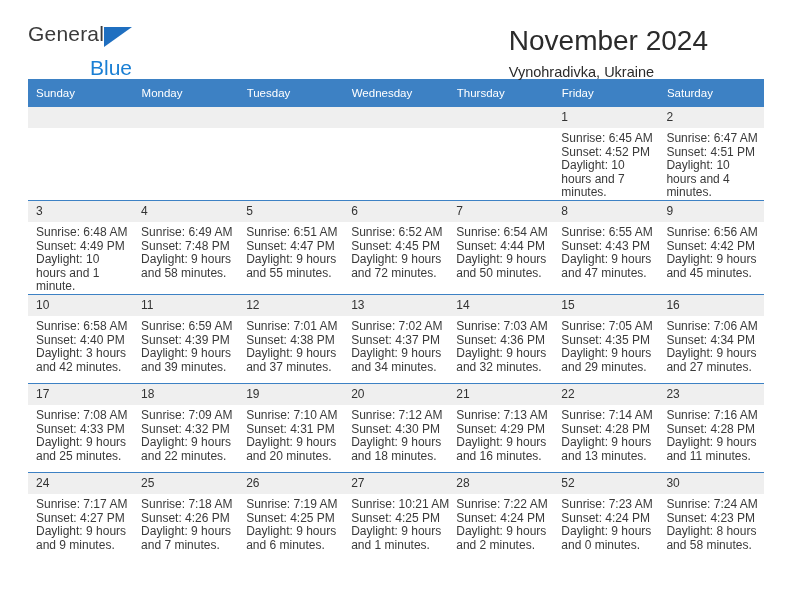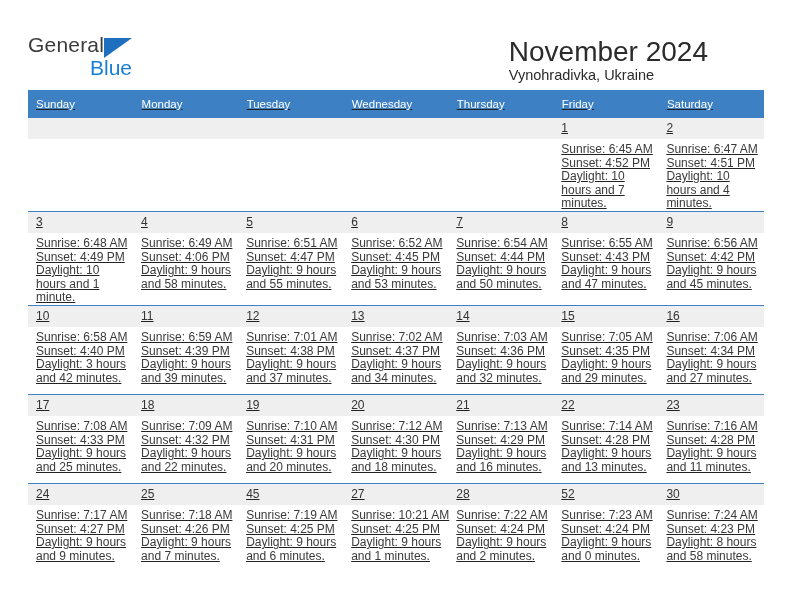--- a/index.html
+++ b/index.html
@@ -12,21 +12,21 @@
     height: 612px;
     font-family: "Liberation Sans", sans-serif;
     color: #222222;
     overflow: hidden;
   }
   .page {
     position: relative;
     width: 736px;
     height: 612px;
     box-sizing: border-box;
-    padding: 12px 28px;
+    padding: 1px 28px;
   }
 
   
   .header {
     display: flex;
     align-items: flex-start;
     justify-content: space-between;
     height: 78px;
     padding-top: 22px;
     box-sizing: border-box;
@@ -48,48 +48,48 @@
     left: 76px;
     top: 4px;
     width: 0;
     height: 0;
     border-left: 28px solid #1f6fc0;
     border-bottom: 20px solid transparent;
   }
   .brand-blue {
     position: absolute;
     left: 62px;
-    top: 23px;
+    top: 34px;
     font-size: 21px;
     color: #1a7fd4;
   }
 
   .titles {
     text-align: left;
     padding-top: 2px;
   }
   .cal-title {
     font-size: 28px;
     font-weight: normal;
     color: #2b2b2b;
     line-height: 1.12;
     white-space: nowrap;
   }
   .cal-subtitle {
     font-size: 14.5px;
     color: #2b2b2b;
+    margin-top: 8px;
     white-space: nowrap;
   }
 
   
   .calendar {
     width: 736px;
     border-collapse: collapse;
     table-layout: fixed;
-    text-decoration: underline;
   }
   .calendar th {
     background: #3d81c4;
     color: #ffffff;
     font-size: 11.5px;
     font-weight: normal;
     text-align: left;
     padding: 5px 0 5px 8px;
     height: 18px;
     border-right: 1px solid #3d81c4;
@@ -197,38 +197,38 @@
             <div class="details">
               <div>Sunrise: 6:48 AM</div>
               <div>Sunset: 4:49 PM</div>
               <div class="dl-wrap">Daylight: 10 hours and 1 minute.</div>
             </div>
           </td>
           <td>
             <div class="daynum">4</div>
             <div class="details">
               <div>Sunrise: 6:49 AM</div>
-              <div>Sunset: 4:06 PM</div>
+              <div>Sunset: 7:48 PM</div>
               <div class="dl-wrap">Daylight: 9 hours and 58 minutes.</div>
             </div>
           </td>
           <td>
             <div class="daynum">5</div>
             <div class="details">
               <div>Sunrise: 6:51 AM</div>
               <div>Sunset: 4:47 PM</div>
               <div class="dl-wrap">Daylight: 9 hours and 55 minutes.</div>
             </div>
           </td>
           <td>
             <div class="daynum">6</div>
             <div class="details">
               <div>Sunrise: 6:52 AM</div>
               <div>Sunset: 4:45 PM</div>
-              <div class="dl-wrap">Daylight: 9 hours and 53 minutes.</div>
+              <div class="dl-wrap">Daylight: 9 hours and 72 minutes.</div>
             </div>
           </td>
           <td>
             <div class="daynum">7</div>
             <div class="details">
               <div>Sunrise: 6:54 AM</div>
               <div>Sunset: 4:44 PM</div>
               <div class="dl-wrap">Daylight: 9 hours and 50 minutes.</div>
             </div>
           </td>
@@ -376,21 +376,21 @@
           </td>
           <td>
             <div class="daynum">25</div>
             <div class="details">
               <div>Sunrise: 7:18 AM</div>
               <div>Sunset: 4:26 PM</div>
               <div class="dl-wrap">Daylight: 9 hours and 7 minutes.</div>
             </div>
           </td>
           <td>
-            <div class="daynum">45</div>
+            <div class="daynum">26</div>
             <div class="details">
               <div>Sunrise: 7:19 AM</div>
               <div>Sunset: 4:25 PM</div>
               <div class="dl-wrap">Daylight: 9 hours and 6 minutes.</div>
             </div>
           </td>
           <td>
             <div class="daynum">27</div>
             <div class="details">
               <div>Sunrise: 10:21 AM</div>

